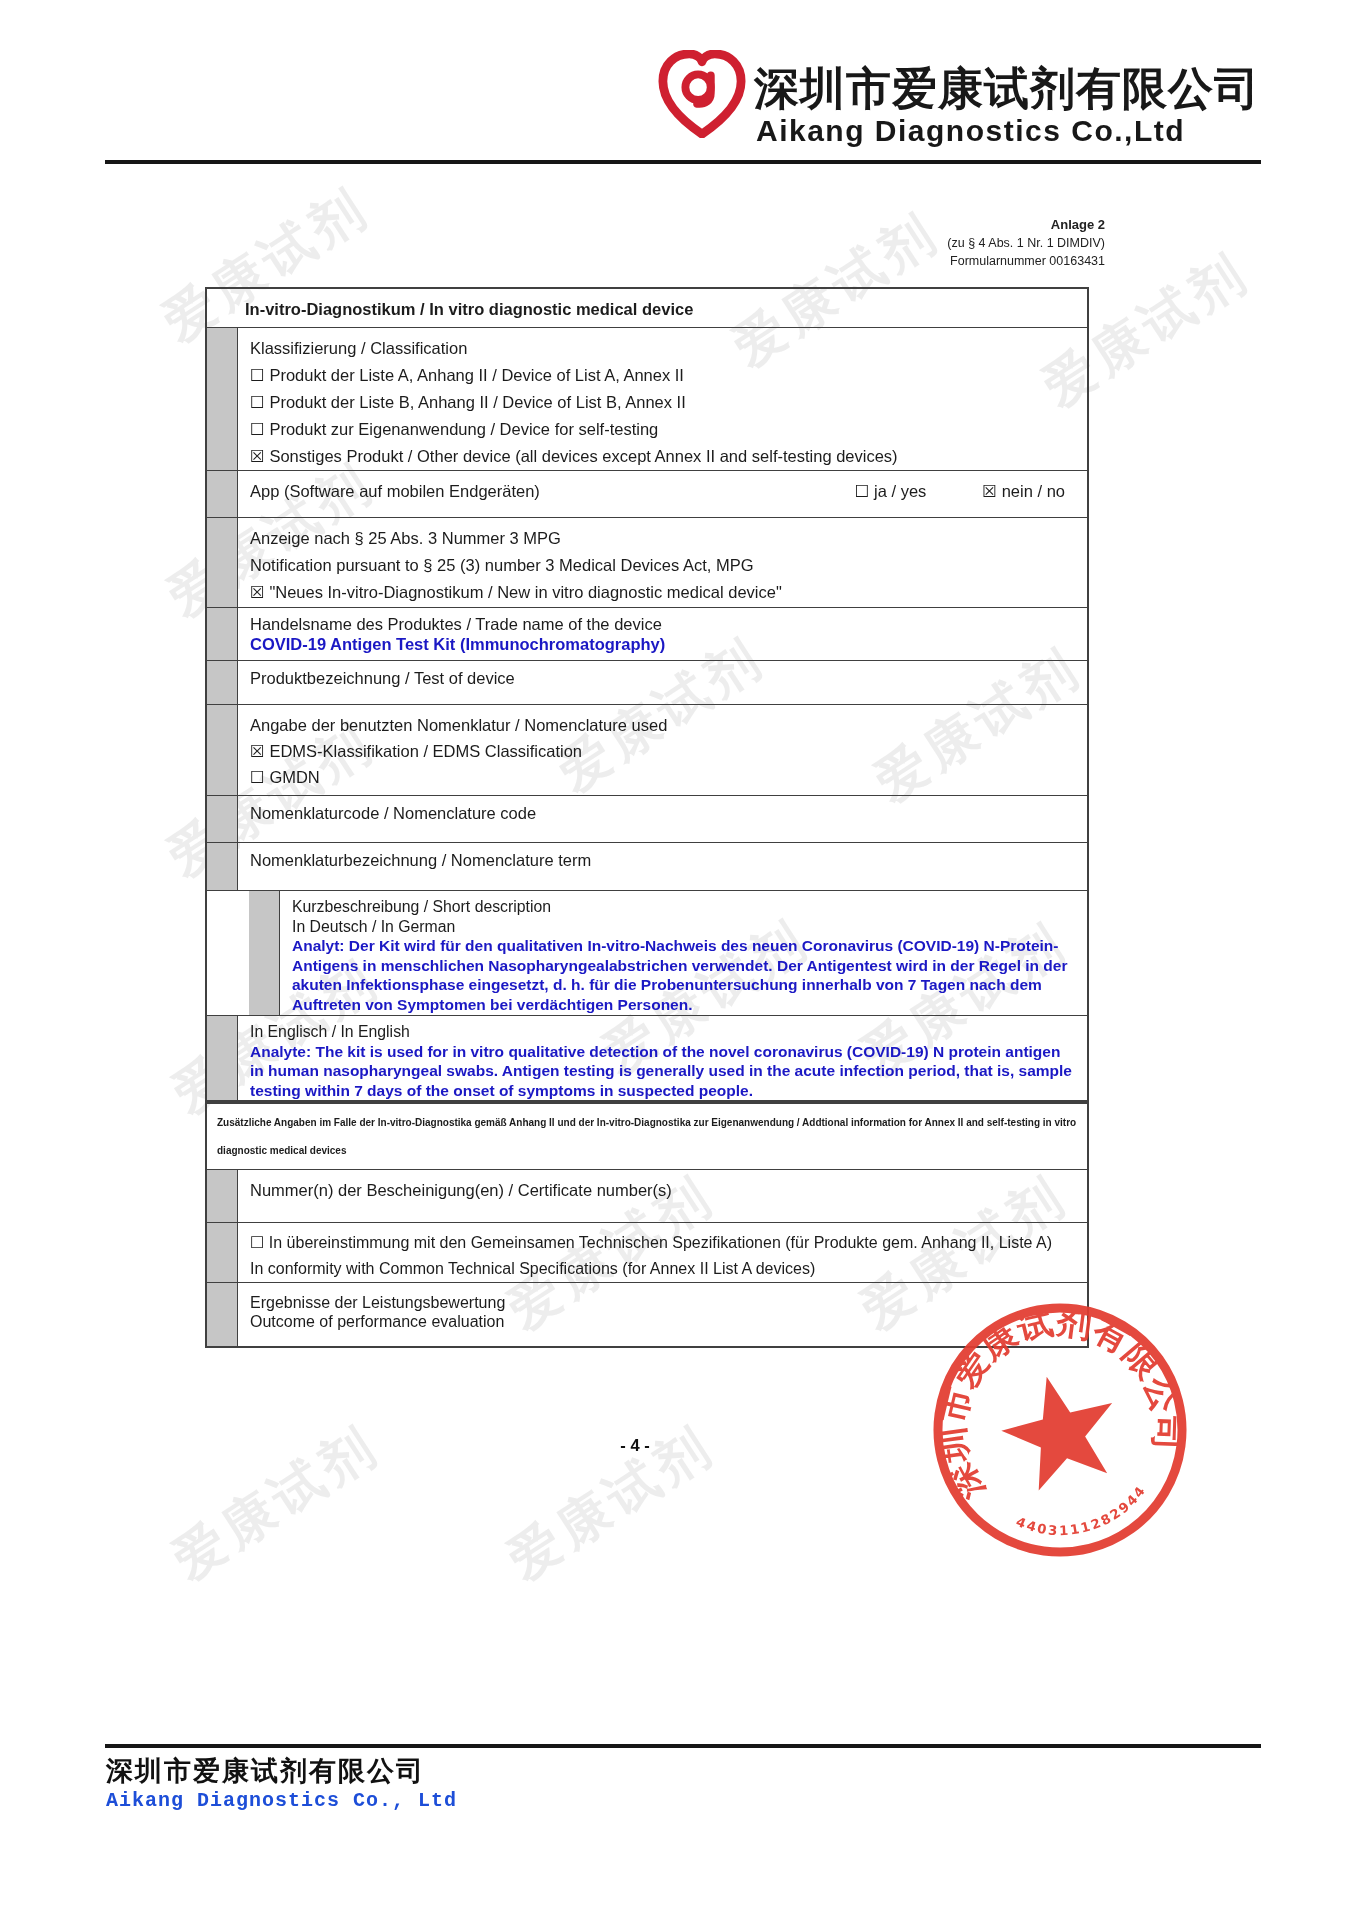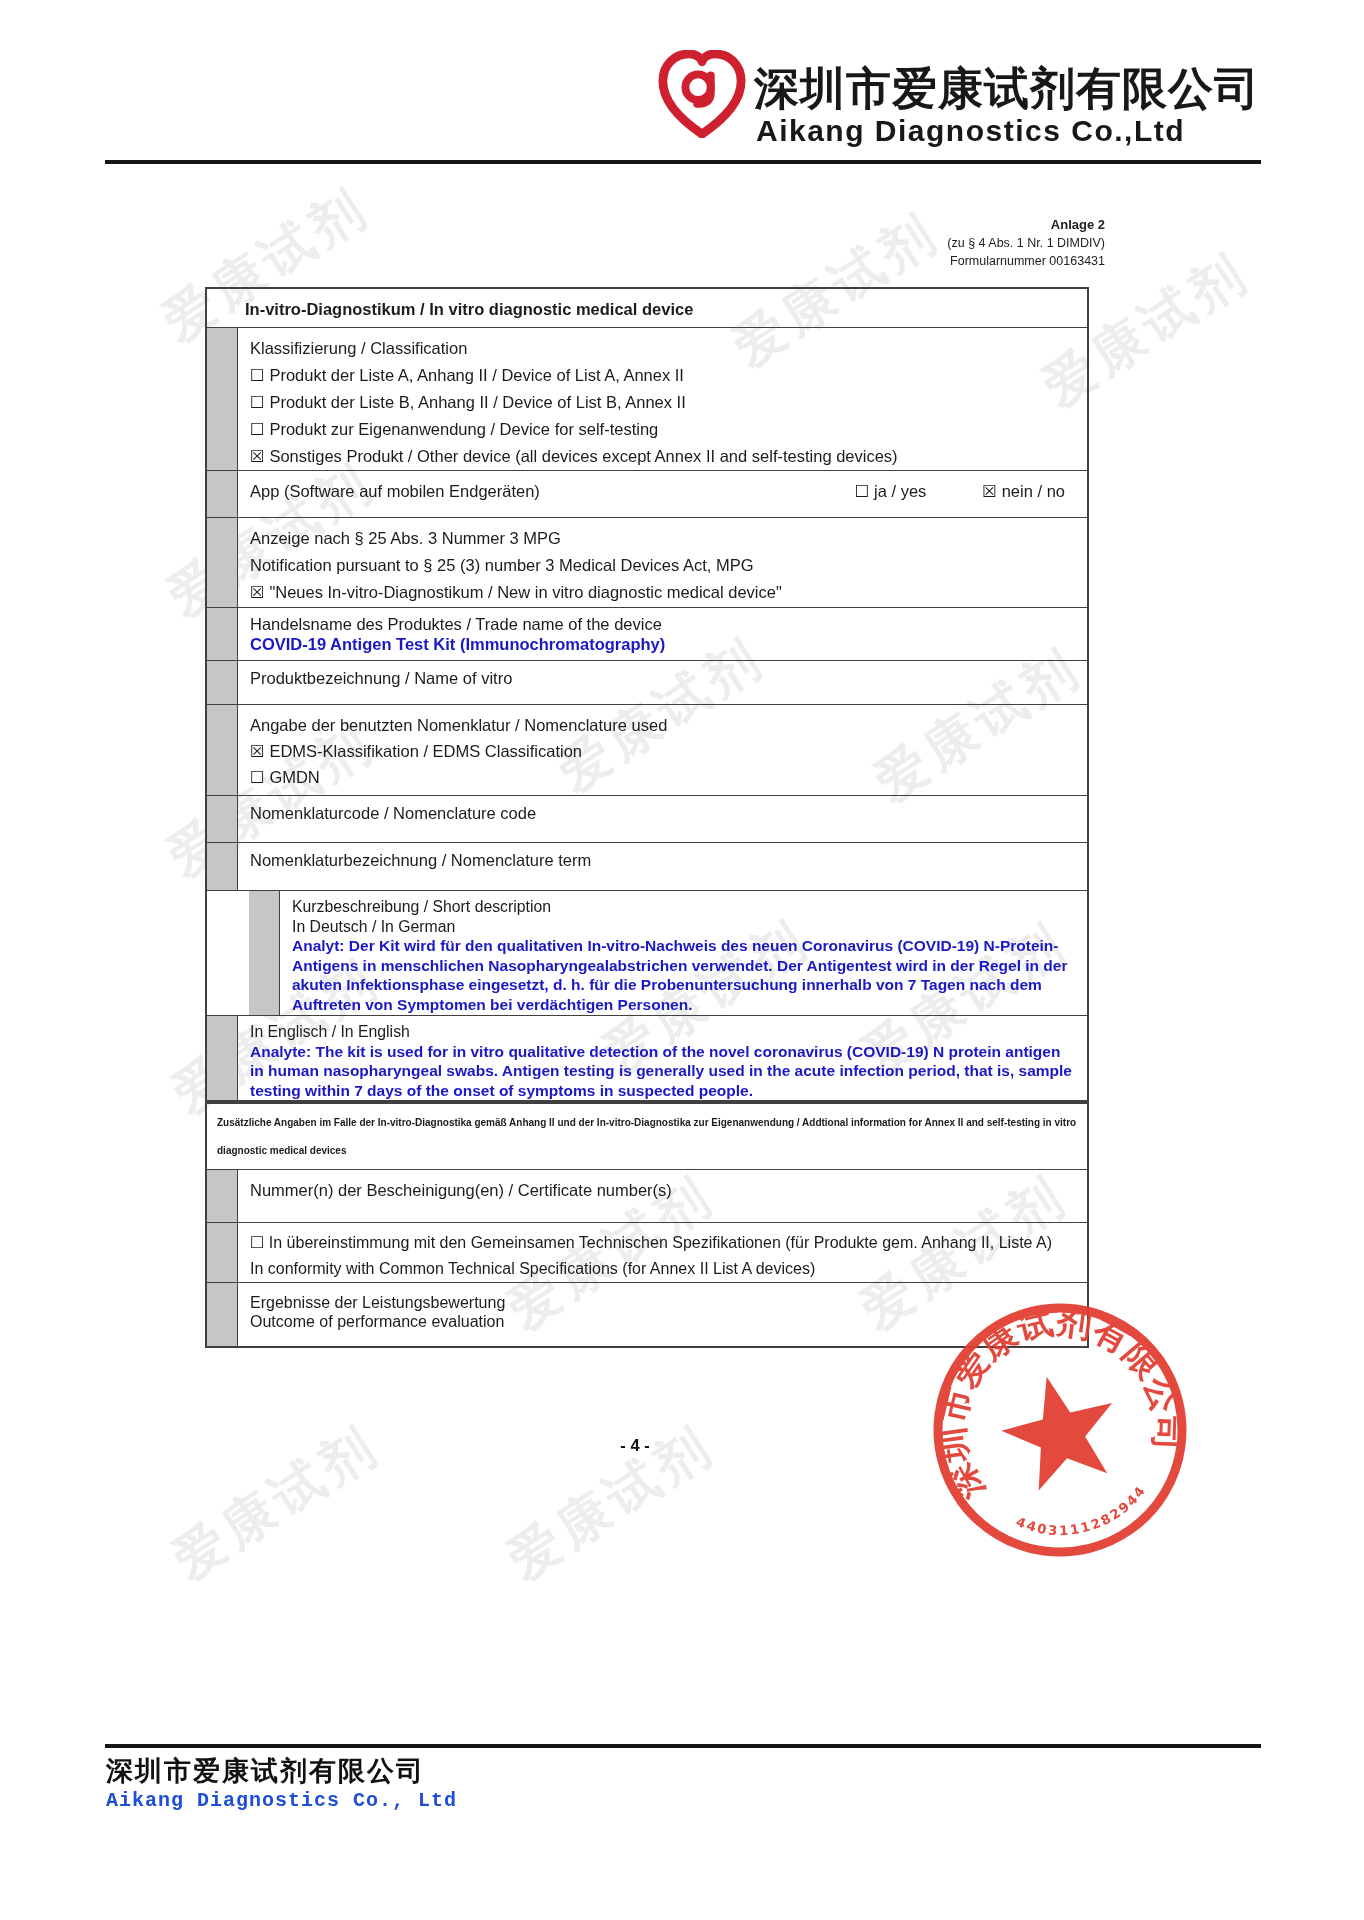--- a/index.html
+++ b/index.html
@@ -128,21 +128,21 @@
       <div class="gray"></div>
       <div class="cell tight" style="padding-top:6px;">
         <div class="line">Handelsname des Produktes / Trade name of the device</div>
         <div class="line blue">COVID-19 Antigen Test Kit (Immunochromatography)</div>
       </div>
     </div>
 
     <div class="row h-r5">
       <div class="gray"></div>
       <div class="cell" style="padding-top:6px;line-height:22px;">
-        <div class="line">Produktbezeichnung / Name of vitro</div>
+        <div class="line">Produktbezeichnung / Test of device</div>
       </div>
     </div>
 
     <div class="row h-r6">
       <div class="gray"></div>
       <div class="cell" style="line-height:26px;">
         <div class="line">Angabe der benutzten Nomenklatur / Nomenclature used</div>
         <div class="line nowrap">☒ EDMS-Klassifikation / EDMS Classification</div>
         <div class="line nowrap">☐ GMDN</div>
       </div>

